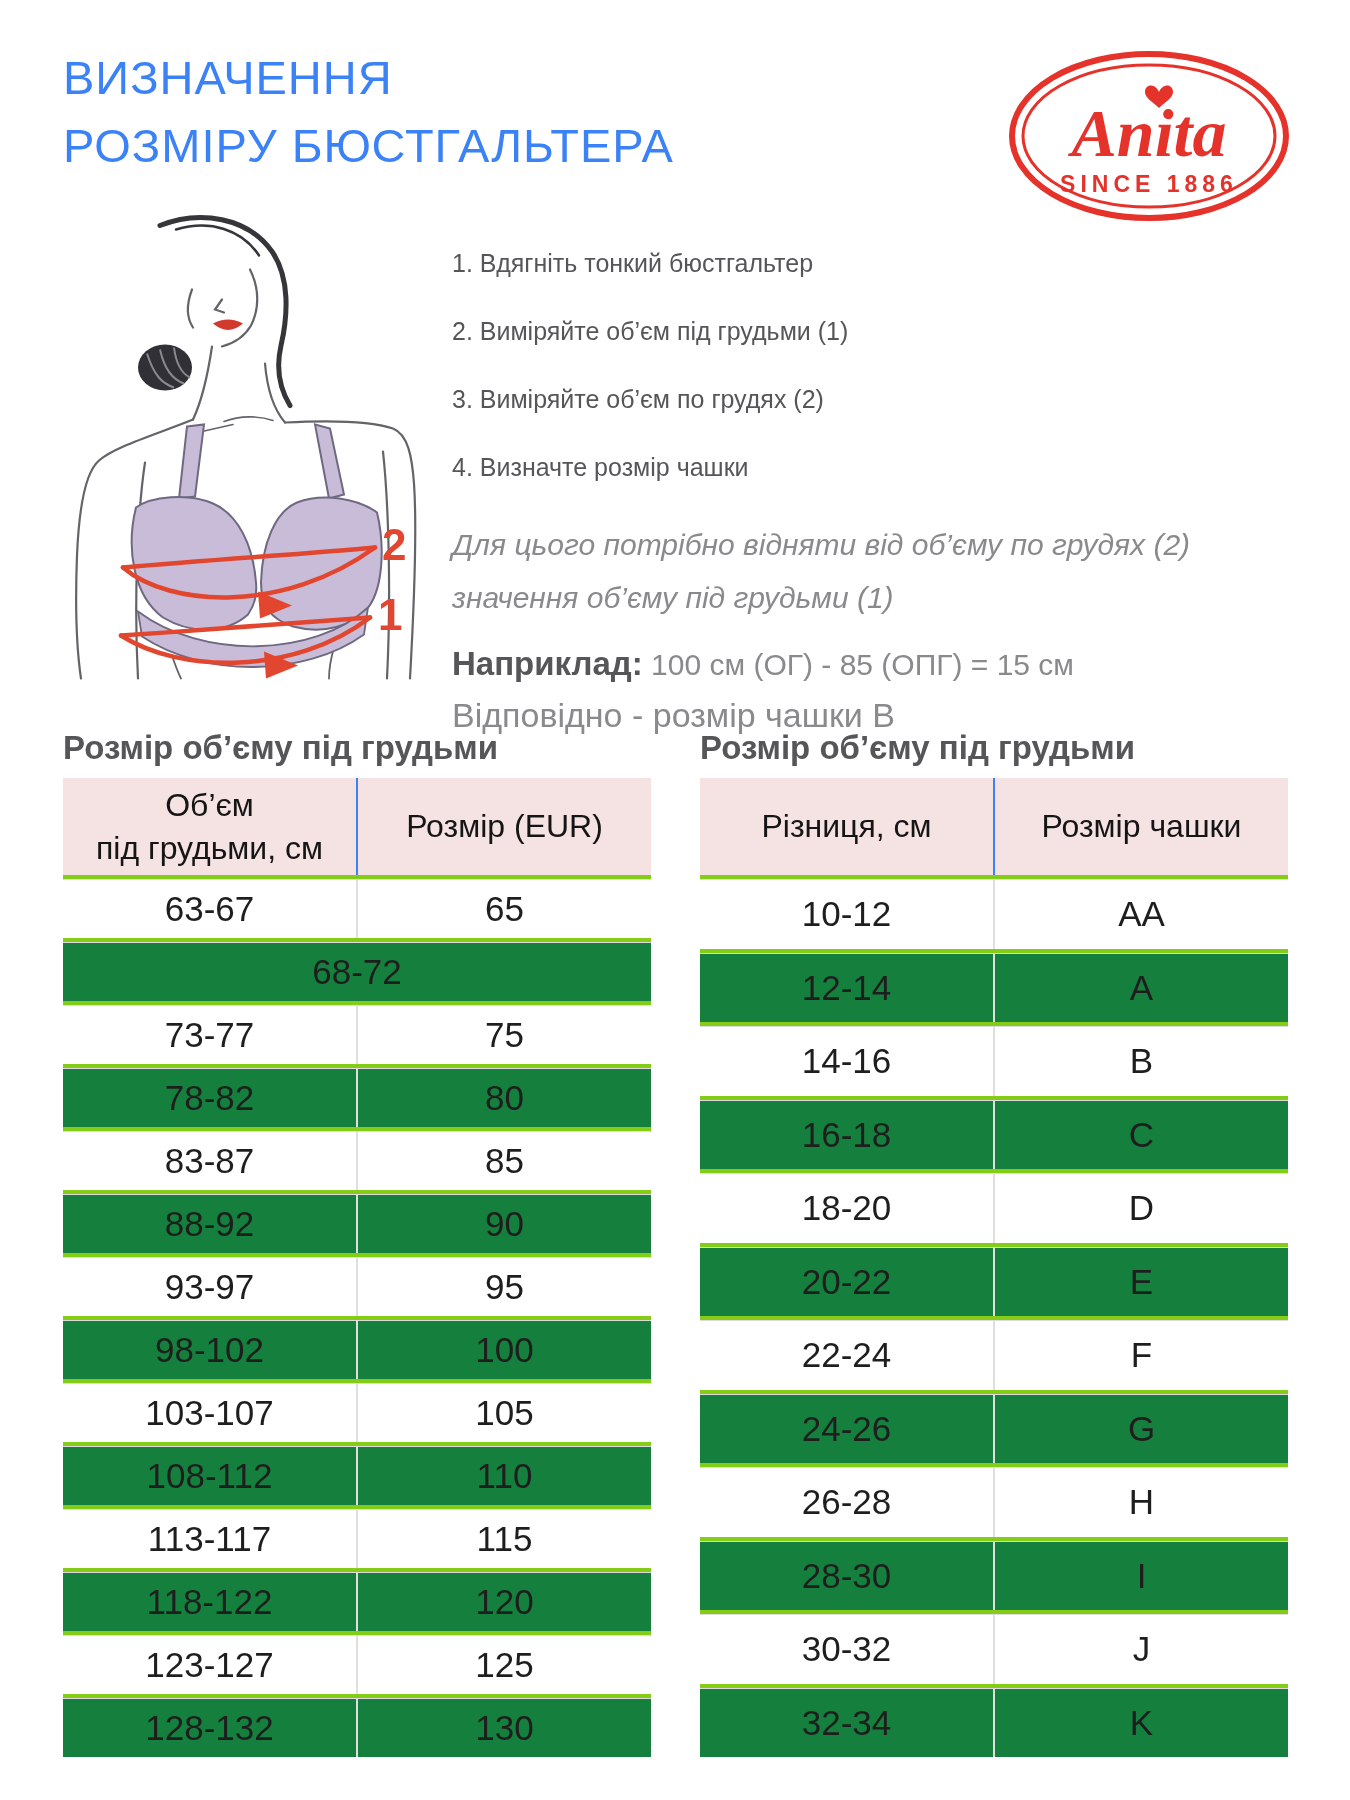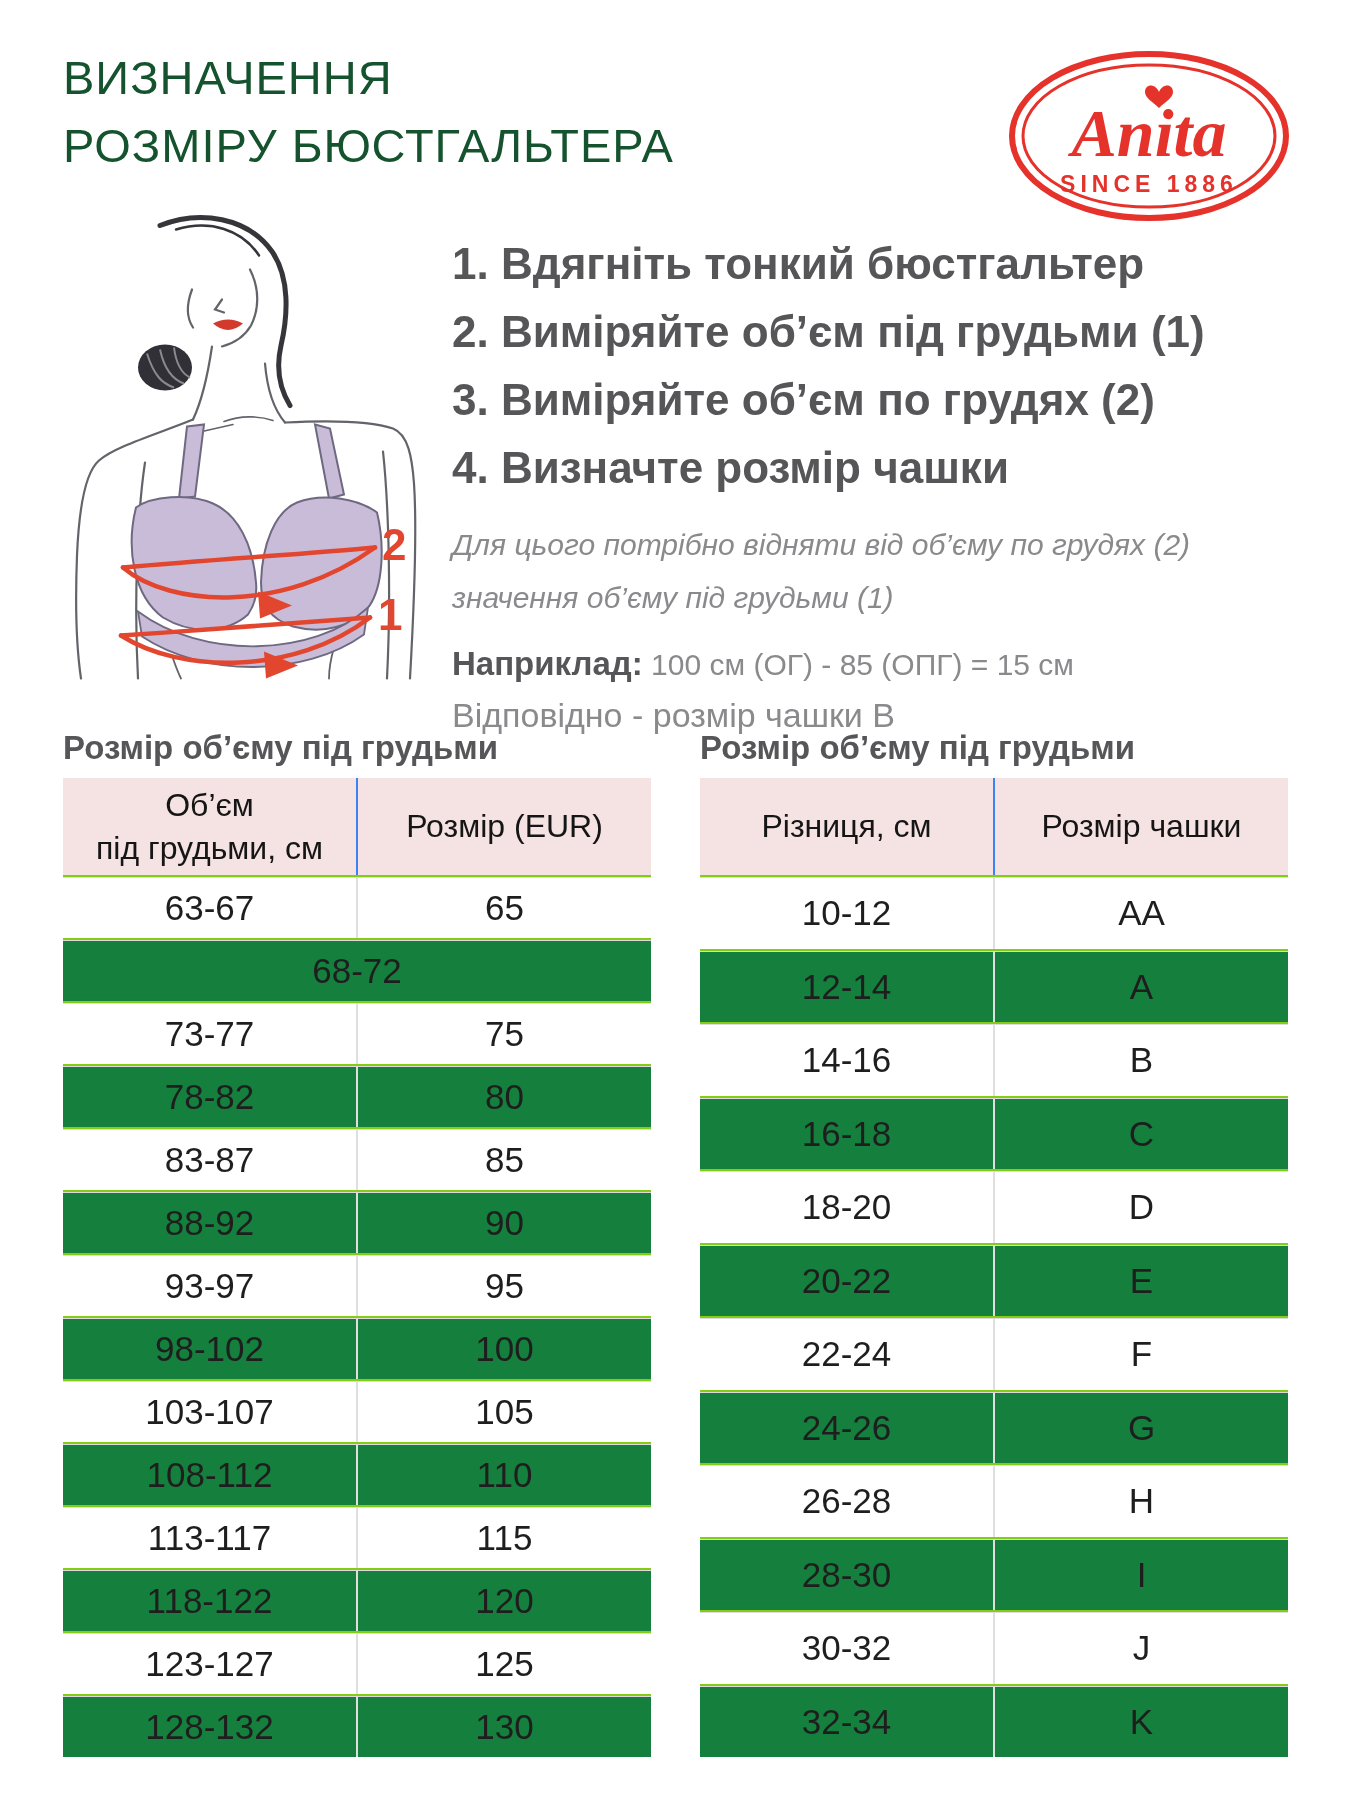--- a/index.html
+++ b/index.html
@@ -9,35 +9,35 @@
     position: relative;
     font-family: "Liberation Sans", sans-serif;
     overflow: hidden;
   }
 
   
   .main-title {
     position: absolute; left: 63px; top: 44px;
     font-size: 47px; line-height: 68px;
     font-weight: normal; letter-spacing: 1px;
-    color: #14532d;
+    color: #3b82f6;
   }
 
   
   .logo { position: absolute; left: 1006px; top: 50px; width: 286px; height: 172px; }
   .logo svg { width: 100%; height: 100%; }
 
   
   .figure { position: absolute; left: 52px; top: 214px; width: 398px; height: 468px; }
   .figure svg { width: 100%; height: 100%; }
 
   
   .steps { position: absolute; left: 452px; top: 246px; width: 800px; }
   .step {
-    font-size: 44px; font-weight: bold; color: #565659;
+    font-size: 25px; font-weight: normal; color: #565659;
     line-height: 35px; margin-bottom: 33px;
   }
   .note { font-size: 30px; color: #8a8a8d; line-height: 53px; font-style: italic; }
   .example { margin-top: 15px; font-size: 30px; line-height: 50px; color: #8a8a8d; }
   .example .ex-label { font-size: 33px; font-weight: bold; color: #565659; }
   .result { font-size: 34px; color: #8a8a8d; line-height: 50px; }
 
   
   .table-block { position: absolute; top: 706px; width: 588px; margin-top: 20px; }
   .table-block.left  { left: 63px; }
@@ -50,21 +50,21 @@
     display: flex; height: 97px; background: #f5e2e3;
     align-items: center;
   }
   .thead .hcell {
     flex: 1; text-align: center; color: #151515;
     font-size: 32px; line-height: 43px; align-self: stretch;
     display: flex; flex-direction: column; justify-content: center;
   }
   .thead .hcell + .hcell { border-left: 2px solid #3b82f6; }
   .tbody { display: block; }
-  .trow { display: flex; background: #ffffff; border-top: 2px solid #84cc16; }
+  .trow { display: flex; background: #ffffff; border-top: 4px solid #84cc16; }
   .trow .tcell {
     flex: 1; display: flex; align-items: center; justify-content: center;
     font-size: 35px; color: #1e1e1e;
     border-top: 1px solid #dddbdb;
   }
   .trow .tcell + .tcell { border-left: 2px solid #e0dede; }
   .trow.alt { background: #15803d; }
   .band-table .trow { height: 63px; }
   .cup-table  .trow { height: 73.5px; }
 </style>

